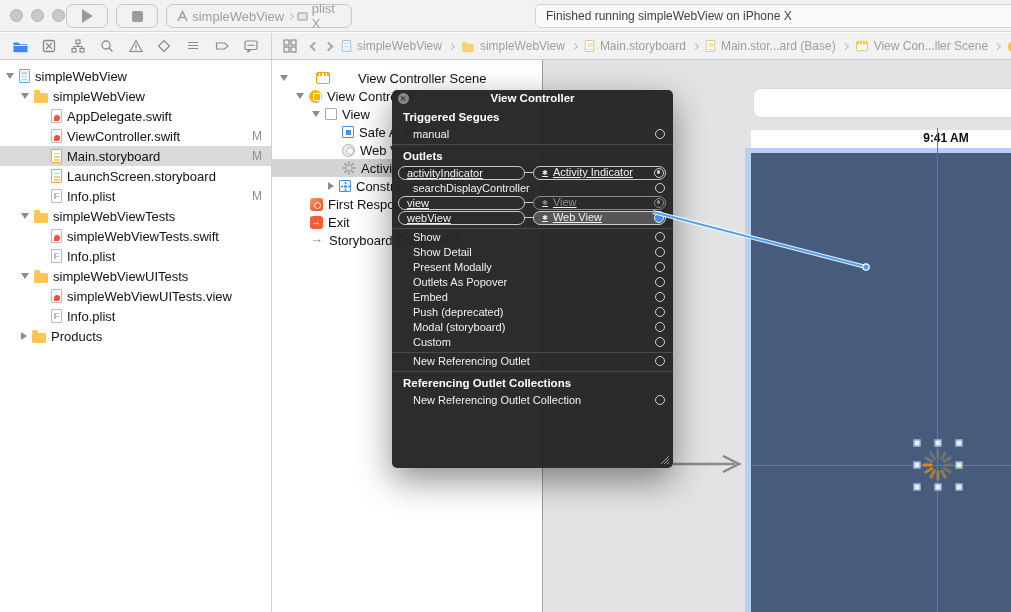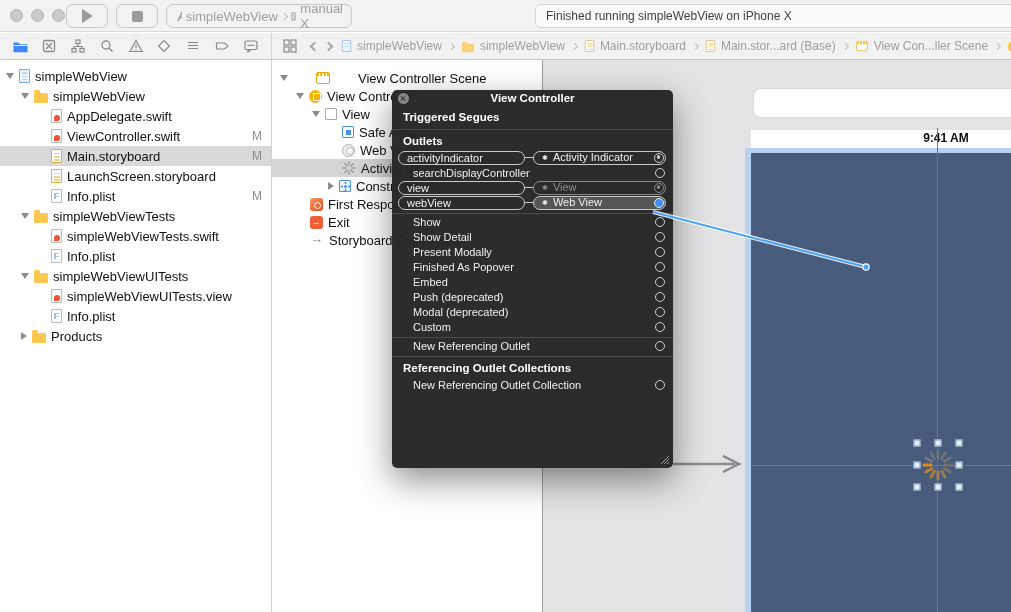--- a/index.html
+++ b/index.html
@@ -97,21 +97,21 @@
   
   .hud { position:absolute; left:392px; top:90px; width:281px; height:378px; background:rgba(37,37,37,0.97); border-radius:5px; box-shadow:0 12px 34px rgba(0,0,0,0.45); color:#f0f0f0; z-index:50; overflow:hidden; }
   .hud-title { position:relative; height:16px; line-height:17px; text-align:center; font-size:11.5px; font-weight:bold; color:#fff; }
   .hud-close { position:absolute; left:6px; top:2.5px; width:11px; height:11px; background:#888; border-radius:50%; }
   .hud-close::before, .hud-close::after { content:""; position:absolute; left:2.4px; top:5px; width:6.2px; height:1.4px; background:#2e2e2e; }
   .hud-close::before { transform:rotate(45deg); } .hud-close::after { transform:rotate(-45deg); }
   .hud-section { border-bottom:1px solid #4a4a4a; padding-bottom:3px; }
   .hud-section:last-of-type { border-bottom:none; }
   .hud-h { height:20px; line-height:22px; padding-left:11px; font-size:11.5px; font-weight:bold; color:#fff; }
   .hud-r { position:relative; height:15px; display:flex; align-items:center; padding:0 7px 0 21px; font-size:11px; }
-  .hud-r.pills { padding-left:6px; gap:0; }
+  .hud-r.pills { padding-left:6px; gap:0;text-decoration:underline; }
   .ring { position:absolute; right:8px; top:2.5px; width:10px; height:10px; border:1.5px solid #cfcfcf; border-radius:50%; }
   .pill-src { width:127px; flex:none; height:14px; border:1px solid #c9c9c9; border-radius:8px; line-height:13px; padding-left:8px; color:#f2f2f2; overflow:hidden; }
   .pill-dash { width:8px; height:1px; background:#c9c9c9; flex:none; }
   .pill-dst { position:relative; flex:1; height:14px; border:1px solid #c9c9c9; border-radius:8px; line-height:13px; padding-left:8px; display:flex; align-items:center; }
   .pill-dst::before { content:"\2731"; font-size:7px; margin-right:5px; color:inherit; }
   .pill-dst .dring { position:relative; margin-left:auto; margin-right:1px; width:10px; height:10px; border:1.5px solid #cfcfcf; border-radius:50%; flex:none; }
   .dring.connected::after { content:""; position:absolute; left:1.8px; top:1.8px; width:3.4px; height:3.4px; background:#cfcfcf; border-radius:50%; }
   .dring.dim { border-color:#888; } .dring.dim::after { background:#888; }
   .dring.active { background:#3f8ef0; border-color:#e9e9e9; }
   .pill-dst.dimmed { border-color:#8a8a8a; color:#8f8f8f; }
@@ -136,21 +136,21 @@
     <div class="tb-btn btn-stop">
       <span class="stop-glyph"></span>
     </div>
     <div class="tb-btn scheme">
       <svg width="15" height="14">
           <path d="M3 12 L7.5 2.5 L12 12 M4.8 8.6 h5.4" stroke="#9e9e9e" stroke-width="1.5" fill="none"></path>
         </svg>
       <span>simpleWebView</span>
       <span class="scheme-chev"></span>
       <span class="device-icon"></span>
-      <span>manual X</span>
+      <span>plist X</span>
     </div>
     <div class="status-pill">
       <span>Finished running simpleWebView on iPhone X</span>
     </div>
   </div>
 
   <div class="toolbar2">
     <div class="navbar-strip">
       <span class="tbtn">
           <svg width="17" height="15">
@@ -437,20 +437,24 @@
   </div>
 
   <div class="hud">
     <div class="hud-title">
       <span class="hud-close"></span>
       <span>View Controller</span>
     </div>
 
     <div class="hud-section">
       <div class="hud-h">Triggered Segues</div>
+      <div class="hud-r">
+          <span>manual</span>
+          <span class="ring"></span>
+        </div>
     </div>
 
     <div class="hud-section">
       <div class="hud-h">Outlets</div>
       <div class="hud-r pills">
         <span class="pill-src">activityIndicator</span>
         <span class="pill-dash"></span>
         <span class="pill-dst">
             <span>Activity Indicator</span>
             <span class="dring connected"></span>
@@ -485,33 +489,33 @@
         </div>
       <div class="hud-r">
           <span>Show Detail</span>
           <span class="ring"></span>
         </div>
       <div class="hud-r">
           <span>Present Modally</span>
           <span class="ring"></span>
         </div>
       <div class="hud-r">
-          <span>Finished As Popover</span>
+          <span>Outlets As Popover</span>
           <span class="ring"></span>
         </div>
       <div class="hud-r">
           <span>Embed</span>
           <span class="ring"></span>
         </div>
       <div class="hud-r">
           <span>Push (deprecated)</span>
           <span class="ring"></span>
         </div>
       <div class="hud-r">
-          <span>Modal (deprecated)</span>
+          <span>Modal (storyboard)</span>
           <span class="ring"></span>
         </div>
       <div class="hud-r">
           <span>Custom</span>
           <span class="ring"></span>
         </div>
     </div>
 
     <div class="hud-section">
       <div class="hud-r">

